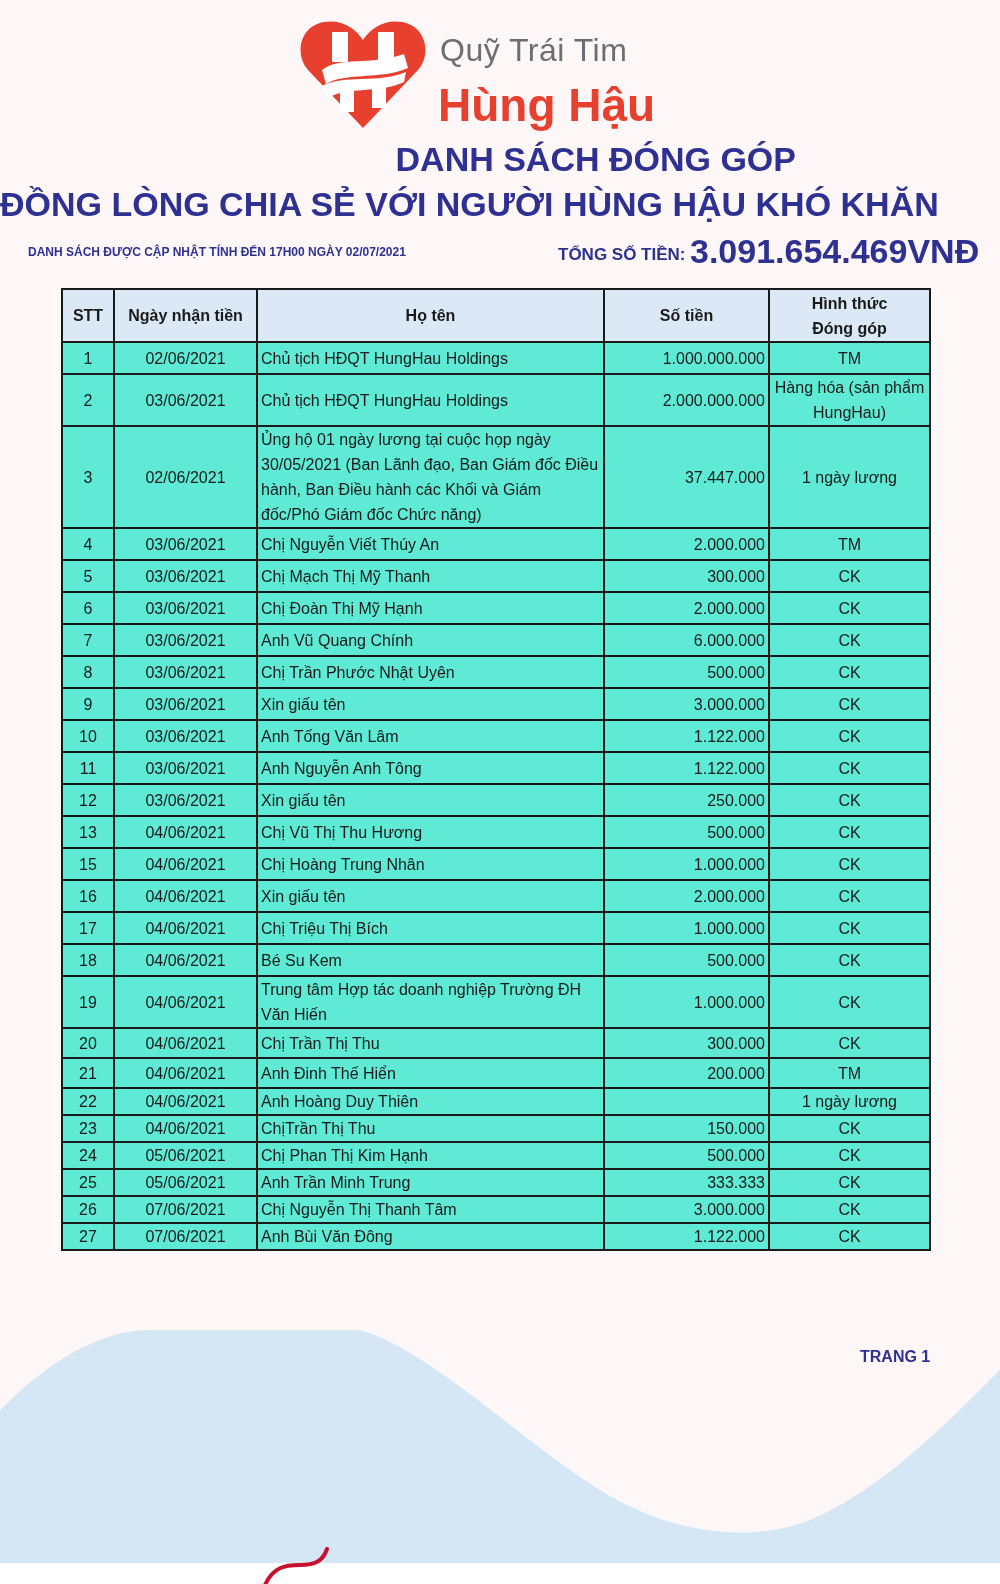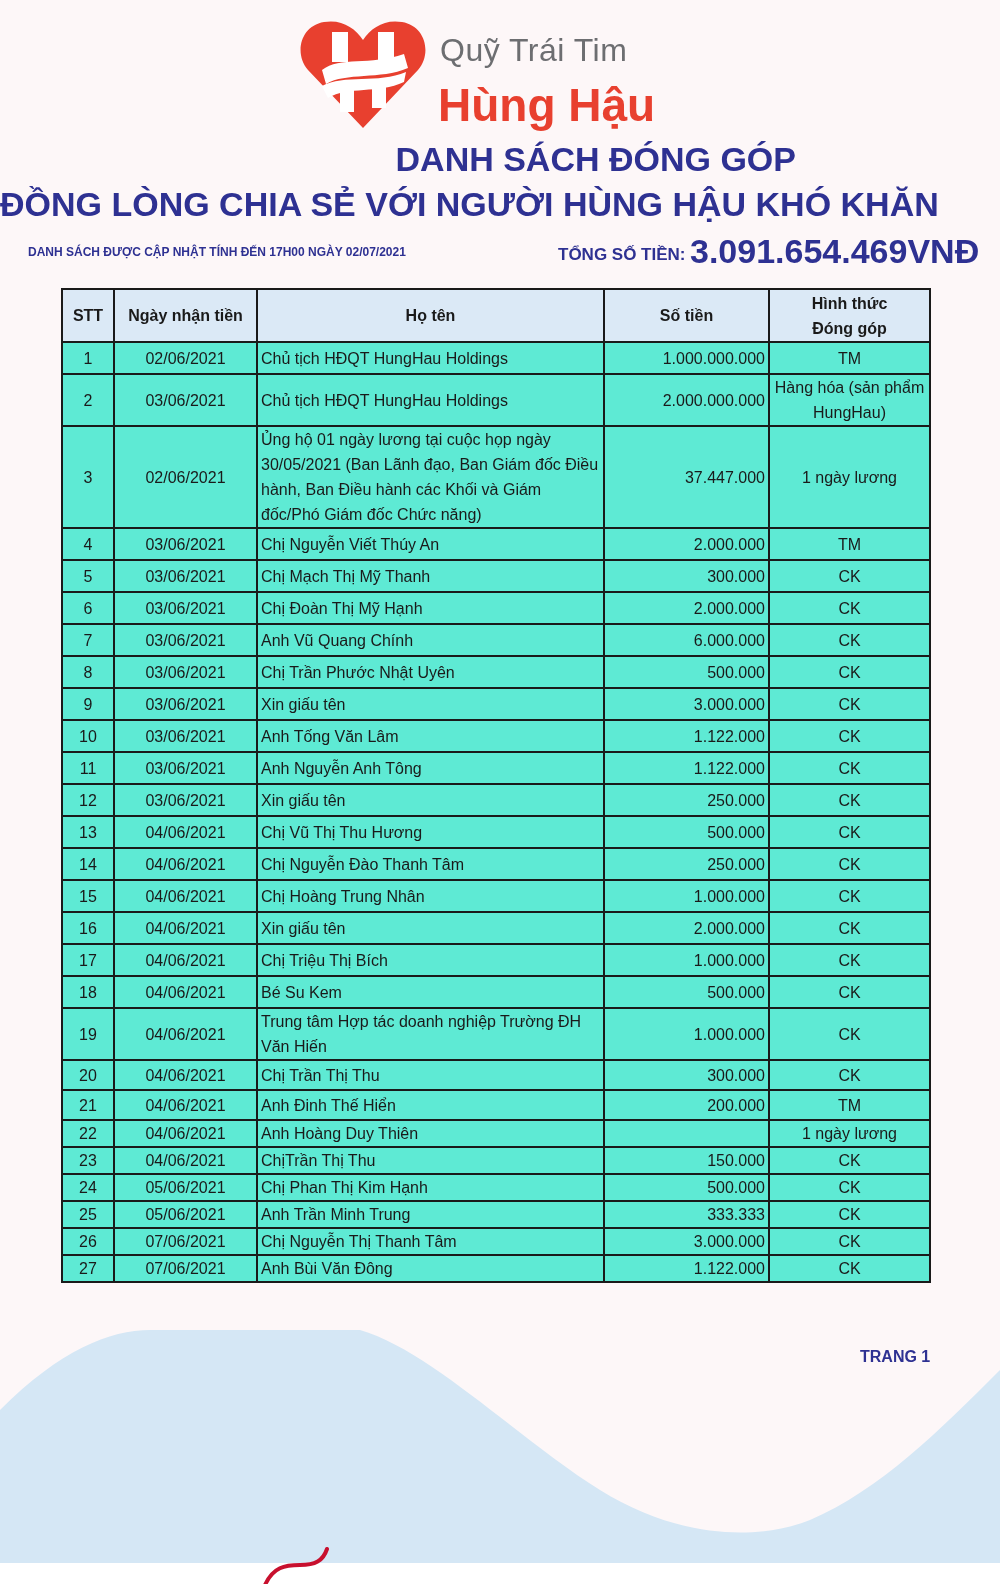--- a/index.html
+++ b/index.html
@@ -198,27 +198,20 @@
         <td class="type">CK</td>
       </tr>
       <tr class="r-tall">
         <td class="stt">13</td>
         <td class="date">04/06/2021</td>
         <td class="name">Chị Vũ Thị Thu Hương</td>
         <td class="amount">500.000</td>
         <td class="type">CK</td>
       </tr>
       <tr class="r-tall">
-        <td class="stt">14</td>
-        <td class="date">04/06/2021</td>
-        <td class="name">Chị Nguyễn Đào Thanh Tâm</td>
-        <td class="amount">250.000</td>
-        <td class="type">CK</td>
-      </tr>
-      <tr class="r-tall">
         <td class="stt">15</td>
         <td class="date">04/06/2021</td>
         <td class="name">Chị Hoàng Trung Nhân</td>
         <td class="amount">1.000.000</td>
         <td class="type">CK</td>
       </tr>
       <tr class="r-tall">
         <td class="stt">16</td>
         <td class="date">04/06/2021</td>
         <td class="name">Xin giấu tên</td>

